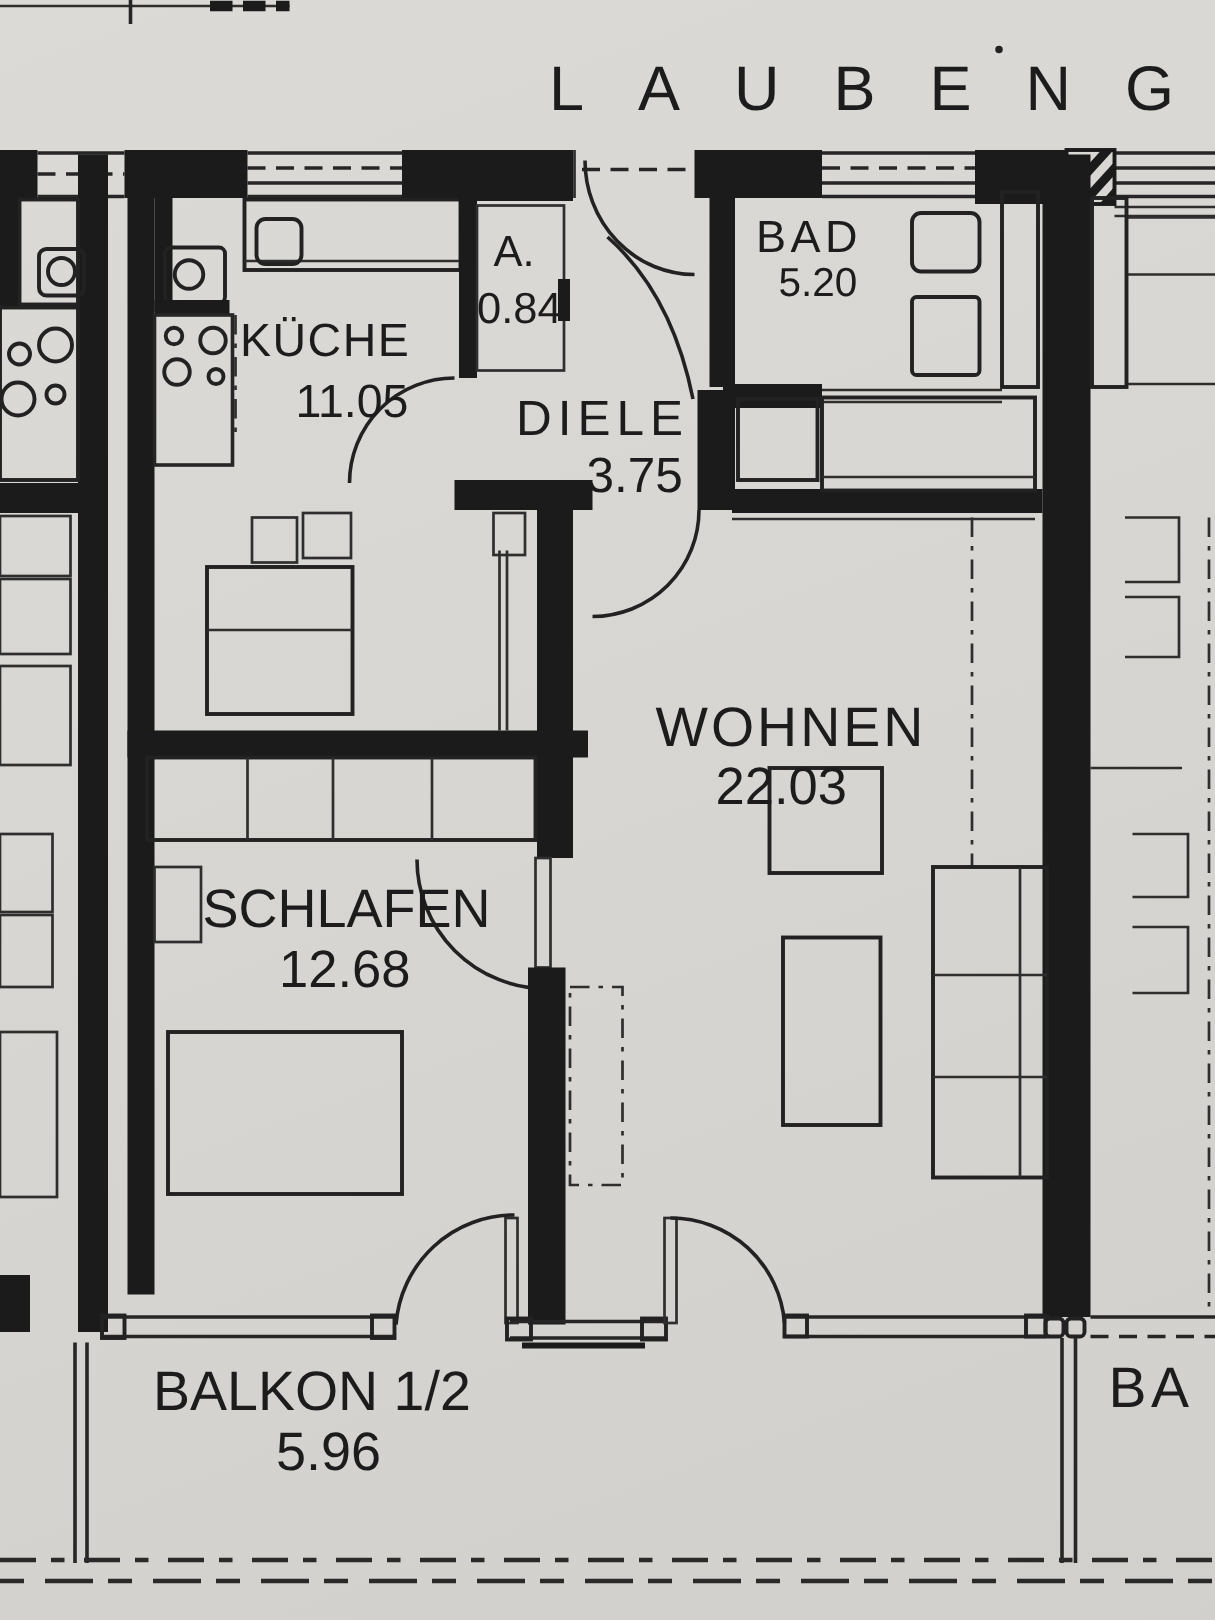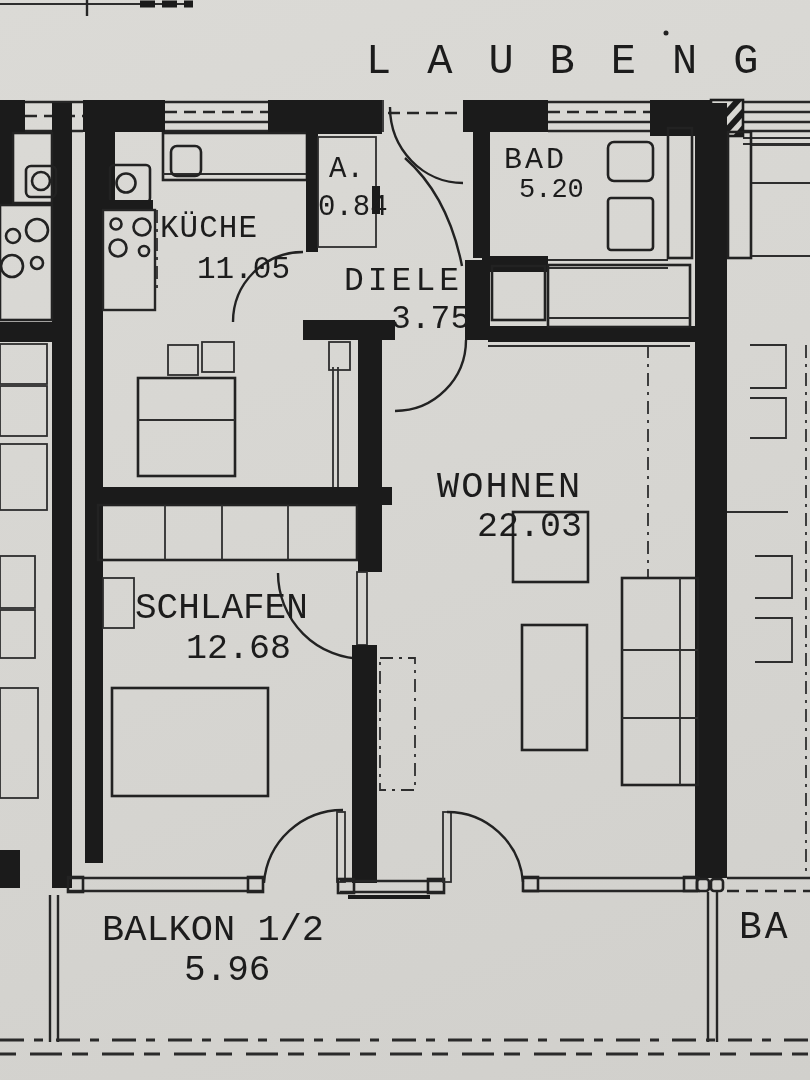--- a/index.html
+++ b/index.html
@@ -1,19 +1,19 @@
 <!DOCTYPE html>
 <html><head>
 <meta charset="utf-8">
 <style>
   html,body{margin:0;padding:0;background:#888;}
   .page{
     position:relative;width:810px;height:1080px;overflow:hidden;
     background:linear-gradient(160deg,#dbdad6 0%,#d7d6d2 45%,#d1d0cc 100%);
-    font-family:Liberation Mono, monospace;
+    font-family:Liberation Sans, sans-serif;
   }
   svg{position:absolute;left:0;top:0;}
   .w{fill:#1b1b1b;}                      
   .ln{stroke:#262626;stroke-width:2.4;fill:none;}
   .ln1{stroke:#2e2e2e;stroke-width:1.8;fill:none;}
   .fx{stroke:#222;stroke-width:2.6;fill:none;}   
   .arc{stroke:#222;stroke-width:2.4;fill:none;}
   .dash{stroke-dasharray:12 7;}
   .dashdot{stroke-dasharray:13 6 3 6;}
   text{fill:#1c1c1c;}

